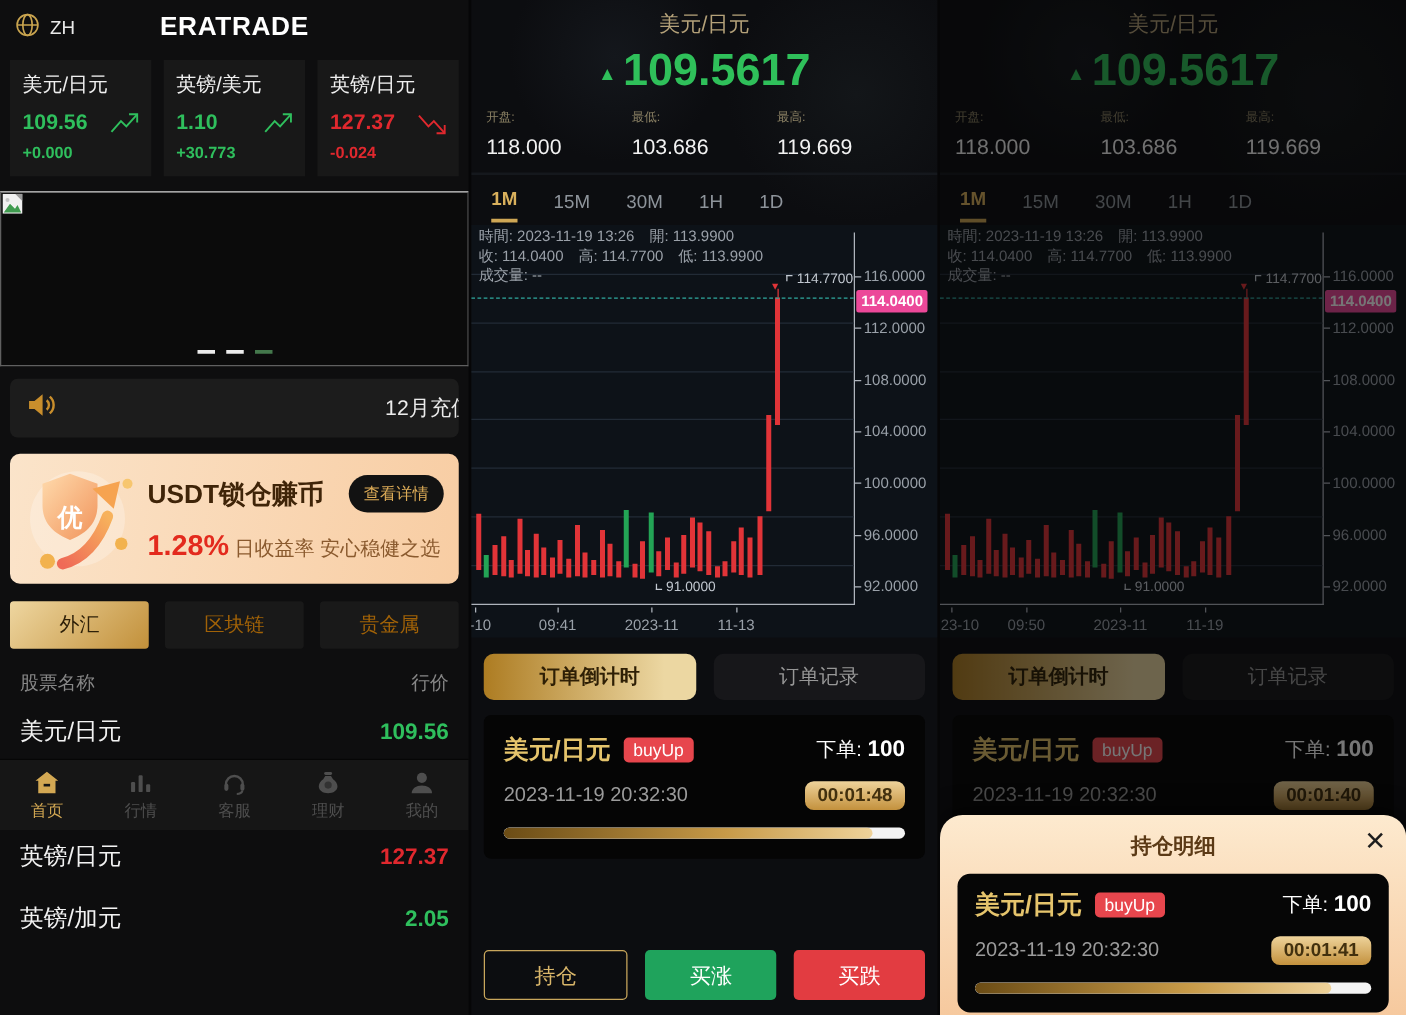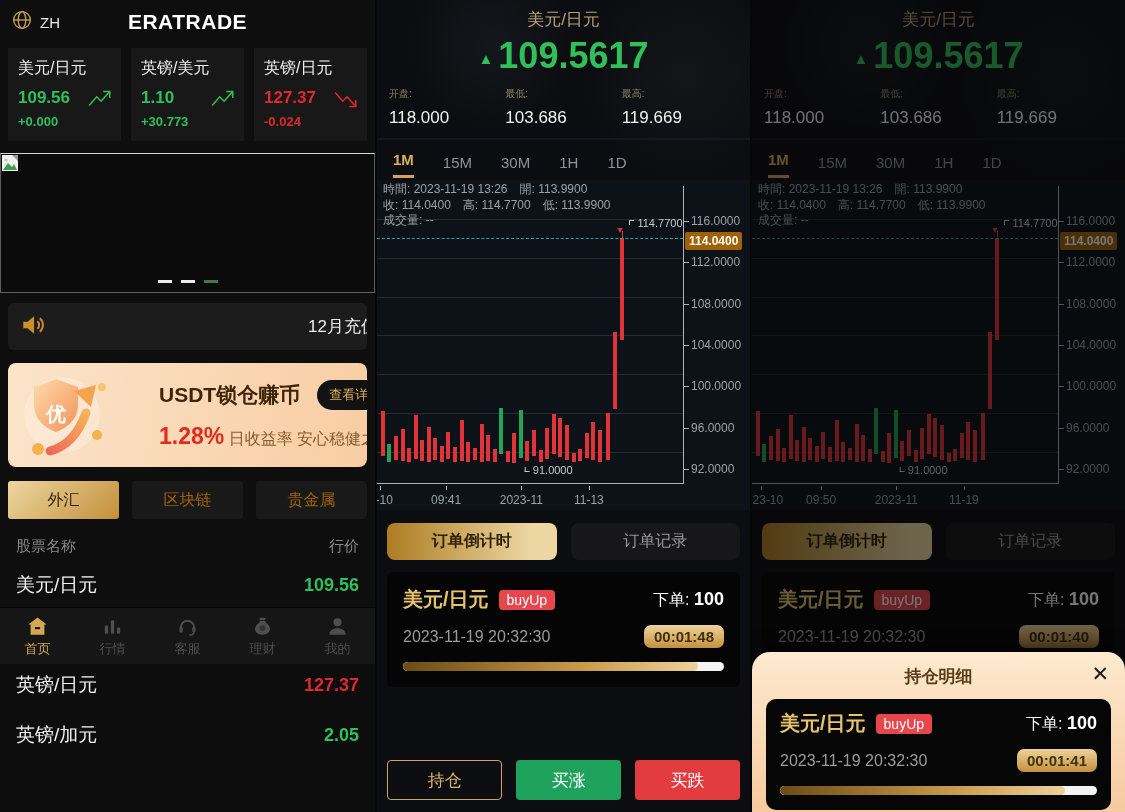--- a/index.html
+++ b/index.html
@@ -25,21 +25,21 @@
   .broken-img { position:absolute; top:1px; left:1px; }
   .dots { position:absolute; bottom:9px; left:0; right:0; display:flex; justify-content:center; gap:9px; }
   .dot { width:14px; height:3px; background:#ececec; cursor:pointer; }
   .dot.active { background:#44784c; }
 
   .announce { margin:10px 8px 0; background:#1c1c1c; border-radius:6px; height:47px; display:flex; align-items:center; padding:0 12px; position:relative; overflow:hidden; cursor:pointer; }
   .a-text { position:absolute; right:-11px; color:#ececec; font-size:17px; white-space:nowrap; }
 
   .promo { margin:13px 8px 0; border-radius:8px; background:linear-gradient(100deg,#fbe4ca 0%,#f8cda3 100%); height:104px; display:flex; align-items:center; padding:0 12px 0 4px; overflow:hidden; cursor:pointer; }
   .promo-art { width:104px; height:104px; position:relative; flex:none; }
-  .promo-body { flex:1; padding-left:2px;margin-left:41px; }
+  .promo-body { flex:1; padding-left:2px; }
   .pb-top { display:flex; align-items:center; }
   .pb-title { color:#3f2408; font-size:21px; font-weight:bold; }
   .pb-cta { margin-left:auto; background:#121212; color:#dcab57; font-size:13px; padding:6px 12px; border-radius:15px; border:none; cursor:pointer; }
   .pb-rate-line { margin-top:13px; white-space:nowrap; }
   .pb-rate { color:#e32a1d; font-size:23px; font-weight:bold; }
   .pb-rate-text { color:#8a5a2e; font-size:16px; }
 
   .cat-tabs { display:flex; gap:13px; margin:14px 8px 0; }
   .cat { flex:1; height:38px; border-radius:3px; font-size:16px; border:none; cursor:pointer; background:#191919; color:#a16207; }
   .cat.active { background:linear-gradient(135deg,#eed6a0,#c2903a); color:#2e2008; }
@@ -62,31 +62,31 @@
   .panel::after { content:''; position:absolute; top:-30px; right:-40px; width:210px; height:210px; border-radius:50%; background:radial-gradient(circle,#131619 0%,rgba(19,22,25,0) 70%); pointer-events:none; }
   .p-head { padding-top:8px; border-bottom:2px solid #15181d; padding-bottom:10px; position:relative; z-index:1; }
   .p-pair { text-align:center; color:#b4a179; font-size:17px; }
   .p-price { text-align:center; color:#2fc05a; font-size:36px; font-weight:bold; margin-top:4px; }
   .p-arrow { font-size:15px; vertical-align:4px; margin-right:5px; }
   .p-stats { display:flex; margin-top:10px; padding:0 12px; }
   .stat { flex:1; }
   .s-label { color:#8b8164; font-size:10px; }
   .s-value { color:#f2f2f2; font-size:17px; margin-top:7px; }
 
-  .tf-row { display:flex; gap:29px; padding:11px 16px 0; align-items:flex-end; position:relative; z-index:1; }
+  .tf-row { display:flex; gap:29px; padding:11px 16px 0; align-items:center; position:relative; z-index:1; }
   .tf { color:#8e949b; font-size:15px; cursor:pointer; padding-bottom:7px; }
   .tf.active { color:#d9b05c; font-weight:bold; border-bottom:3px solid #cfa755; }
 
   .chart-wrap { position:relative; height:330px; margin-top:2px; background:#0d1218; z-index:1; }
   .info { position:absolute; top:2px; left:6px; z-index:3; color:#9ba1a9; font-size:12px; line-height:15.5px; white-space:nowrap; }
   .plot { position:absolute; left:0; right:66px; top:6px; bottom:26px; border-right:1px solid #aeb4bc; border-bottom:1px solid #aeb4bc; }
   .yaxis { position:absolute; right:0; top:6px; bottom:8px; width:66px; }
   .yaxis span { position:absolute; left:7px; transform:translateY(-50%); color:#9aa1a9; font-size:12px; }
   .ytick { position:absolute; left:0; width:5px; height:1px; background:#aeb4bc; }
-  .cur-label { position:absolute; left:1px; background:#a16207; color:#fff; font-size:12px; font-weight:bold; padding:2px 4px; border-radius:2px; transform:translateY(-50%); z-index:4; }
+  .cur-label { position:absolute; left:1px; background:#ec4899; color:#fff; font-size:12px; font-weight:bold; padding:2px 4px; border-radius:2px; transform:translateY(-50%); z-index:4; }
   .grid { position:absolute; left:0; right:0; height:1px; background:#222b36; }
   .dashline { position:absolute; left:0; right:0; border-top:1px dashed #2fa99e; z-index:2; }
   .bar { position:absolute; width:4px; }
   .bar.red { background:#e13438; } .bar.green { background:#23a455; }
   .wick { position:absolute; width:1px; background:#e13438; }
   .marker { position:absolute; color:#c3c9d1; font-size:11px; white-space:nowrap; z-index:3; display:flex; align-items:center; gap:3px; }
   .hook-dn { display:inline-block; width:5px; height:5px; border-left:1px solid #c3c9d1; border-top:1px solid #c3c9d1; }
   .hook-up { display:inline-block; width:5px; height:5px; border-left:1px solid #c3c9d1; border-bottom:1px solid #c3c9d1; }
   .spike-tip { position:absolute; color:#e13438; font-size:10px; z-index:3; }
   .xrow { position:absolute; bottom:0; left:0; right:66px; height:24px; }

